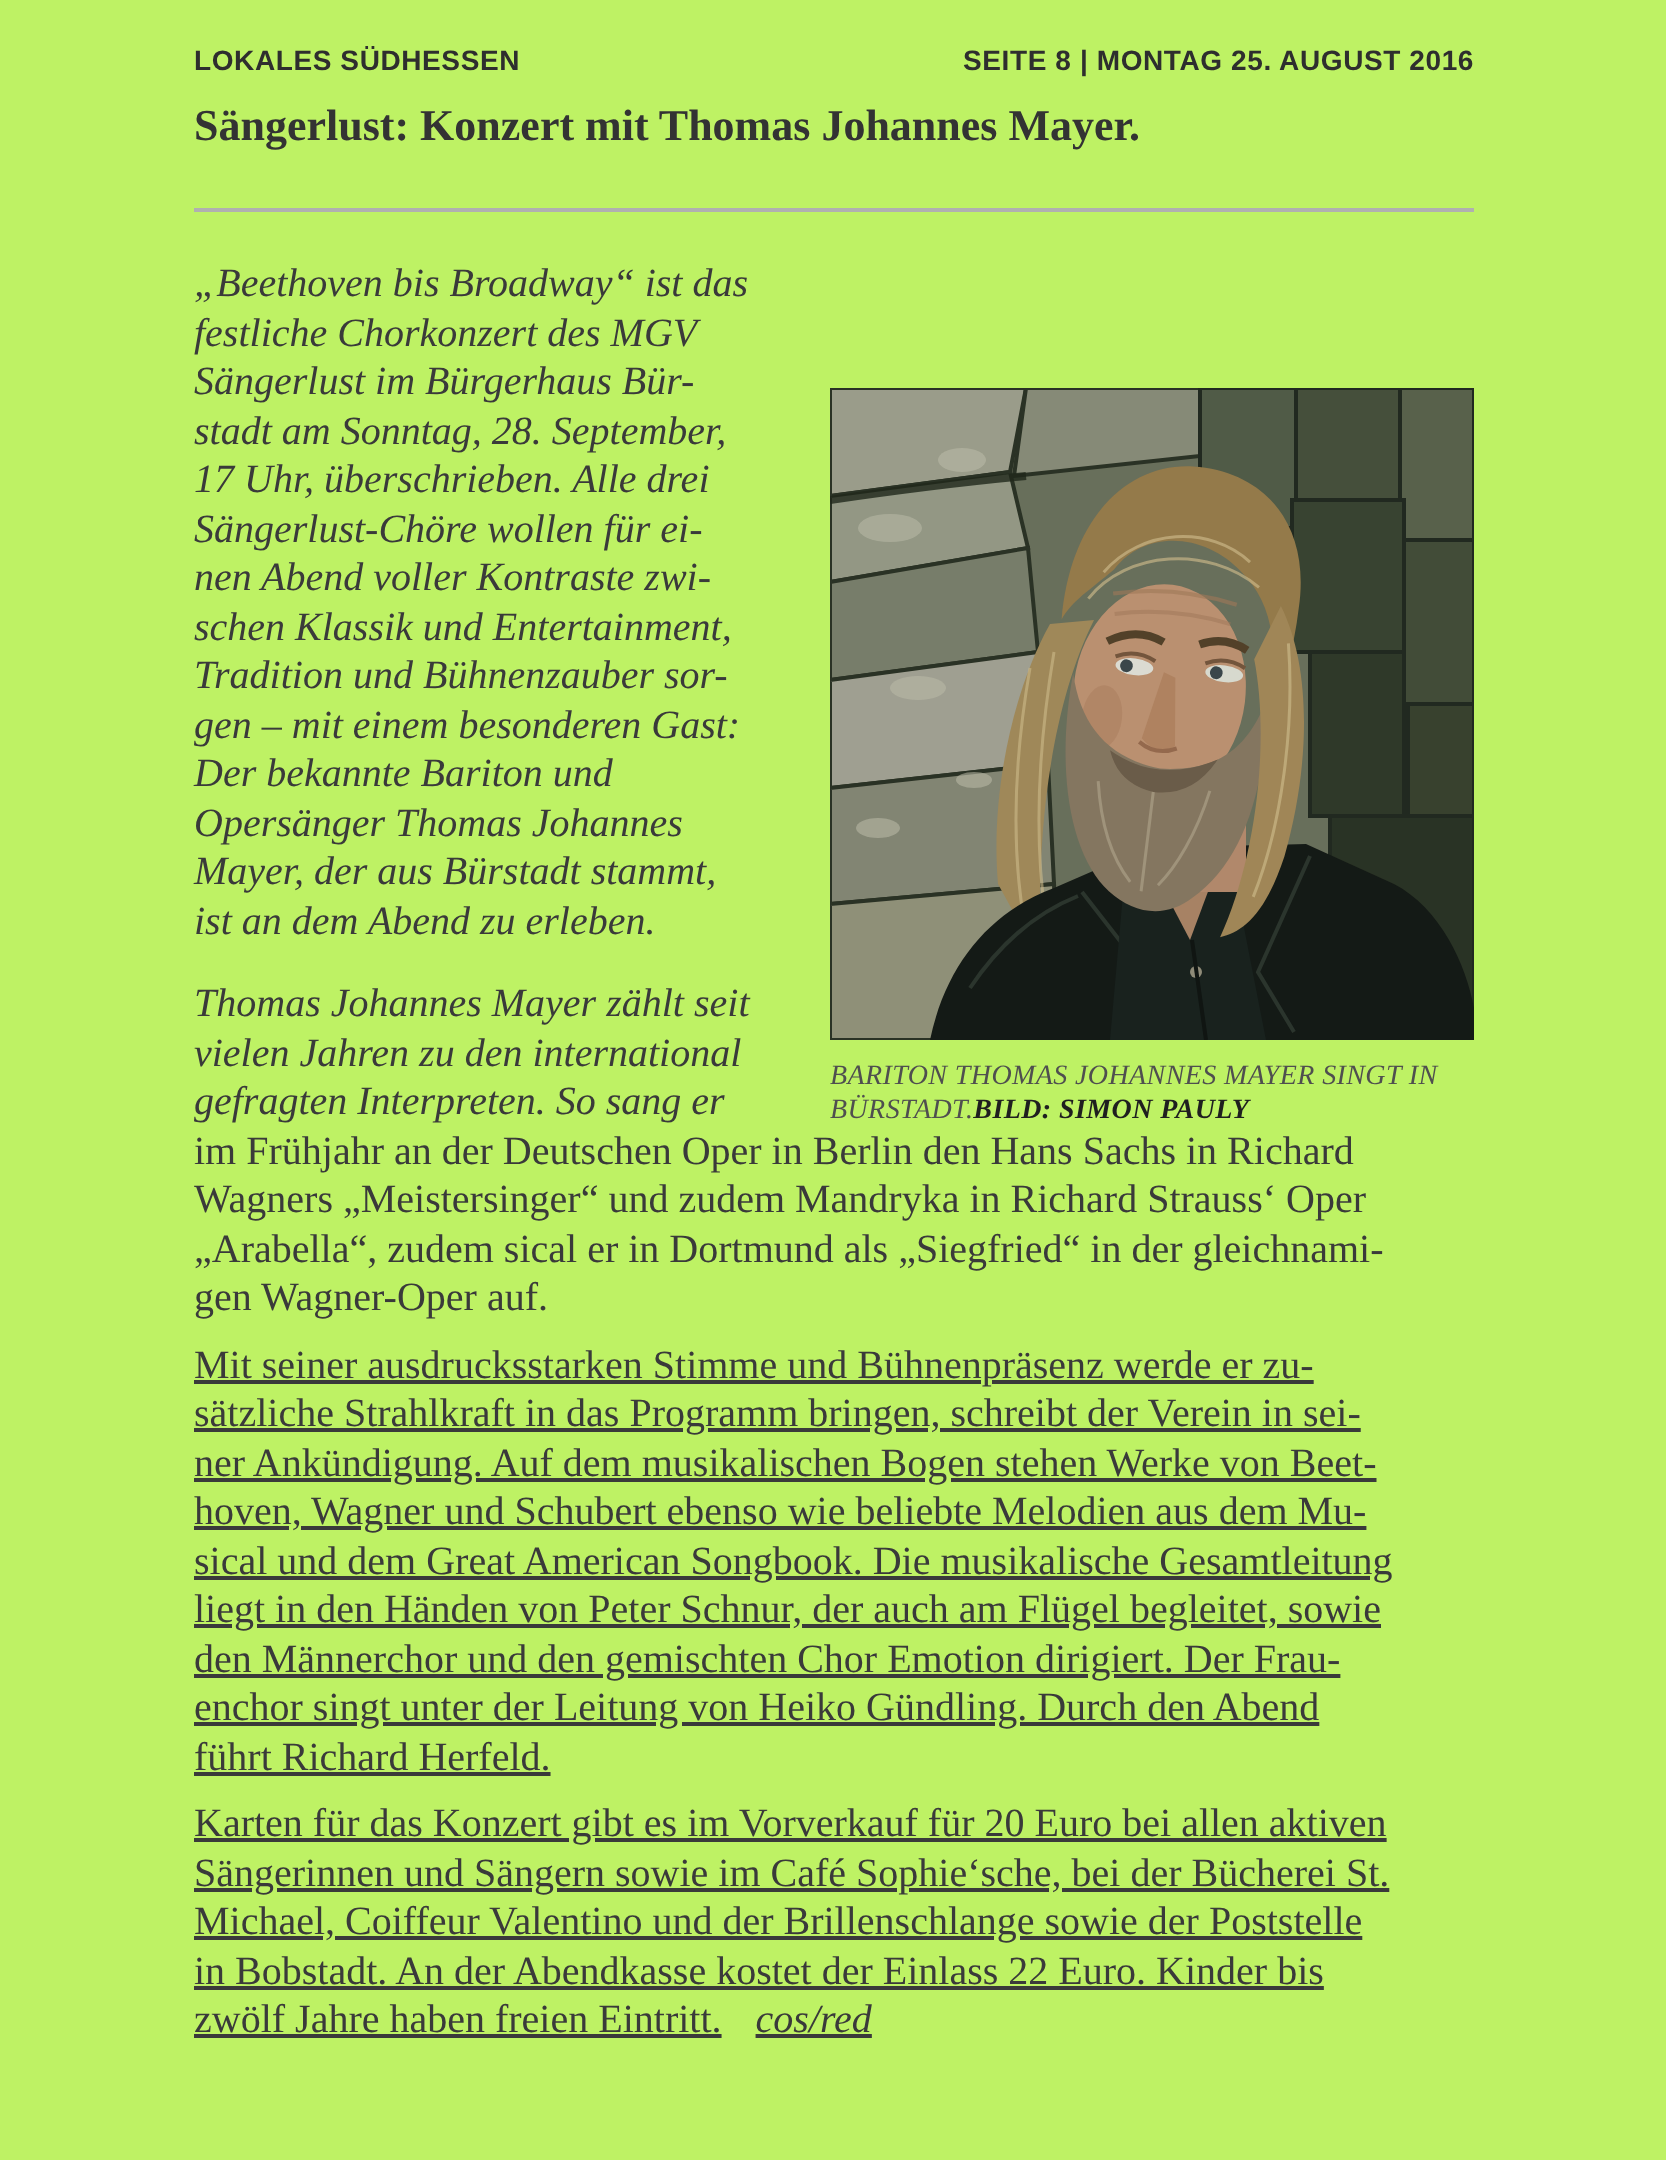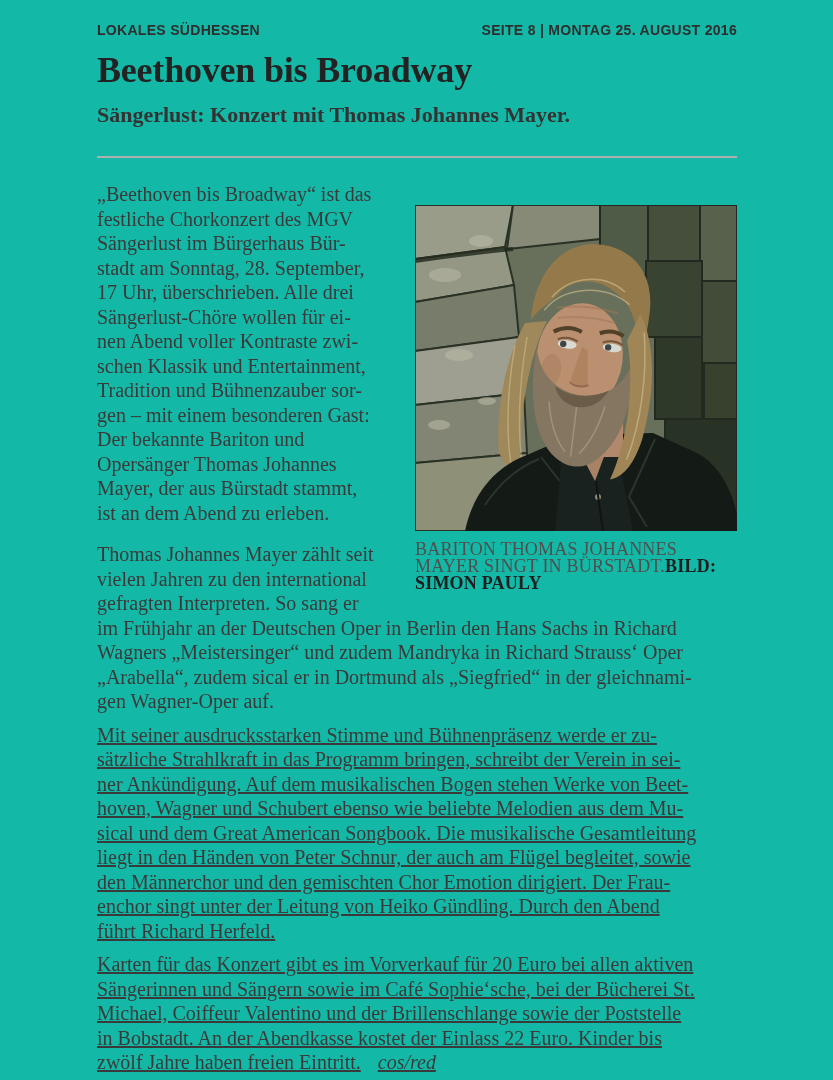--- a/index.html
+++ b/index.html
@@ -1,21 +1,21 @@
 <!DOCTYPE html>
 <html lang="de"><head>
 <meta charset="utf-8">
 <style>
   html,body{margin:0;padding:0;background:#ffffff;}
   .page{
     position:relative;
     width:833px;height:1080px;
     box-sizing:border-box;
     padding:22px 96px 0 97px;
-    background:#14b8a6;
+    background:#bef264;
     font-family:"Liberation Serif","DejaVu Serif",serif;
     color:#3a3a3a;
     overflow:hidden;
   }
   .topbar{
     display:flex;justify-content:space-between;align-items:baseline;
     font-family:"Liberation Sans","DejaVu Sans",sans-serif;
     font-weight:700;font-size:14px;letter-spacing:.3px;color:#2e2e2e;
   }
   h1.title{
@@ -24,52 +24,52 @@
     letter-spacing:-.2px;
   }
   h2.subtitle{
     margin:12px 0 0 0;
     font-size:22px;line-height:1.2;font-weight:700;color:#333333;
   }
   hr.rule{
     margin:28px 0 0 0;border:none;border-top:2px solid #b0b0b0;height:0;
   }
   .row{
-    display:flex;justify-content:space-between;align-items:center;
+    display:flex;justify-content:space-between;align-items:flex-end;
     margin-top:24px;
+    font-style:italic;
   }
   .col-text{width:308px;flex:0 0 308px;}
   .para{
     margin:0;font-size:20px;line-height:24.5px;white-space:pre-line;
     color:#3a3a3a;
   }
   .col-text .para + .para{margin-top:17px;}
   .para.cont{margin-top:0;}
   .para.gap{margin-top:9px;text-decoration:underline;}
   figure.photo{margin:0;width:322px;flex:0 0 322px;}
   figure.photo svg{display:block;width:322px;height:326px;background:#6b715f;}
   figcaption{
     margin-top:10px;
-    font-size:18px;line-height:17px;letter-spacing:.2px;
+    font-size:14px;line-height:17px;letter-spacing:.2px;
     color:#4f4f4f;white-space:normal;
   }
   figcaption strong{color:#1f1f1f;font-weight:700;}
   em.byline{font-style:italic;margin-left:17px;color:#3a3a3a;}
 </style>
 </head>
 <body>
 
 <div class="page">
 
   <div class="topbar">
     <span>LOKALES SÜDHESSEN</span>
     <span>SEITE 8  |  MONTAG 25. AUGUST 2016</span>
   </div>
 
-  <h1 class="title">Beethoven bis Broadway</h1>
   <h2 class="subtitle">Sängerlust: Konzert mit Thomas Johannes Mayer.</h2>
   <hr class="rule">
 
   <div class="row">
     <div class="col-text">
       <p class="para">„Beethoven bis Broadway“ ist das
 festliche Chorkonzert des MGV
 Sängerlust im Bürgerhaus Bür-
 stadt am Sonntag, 28. September,
 17 Uhr, überschrieben. Alle drei

